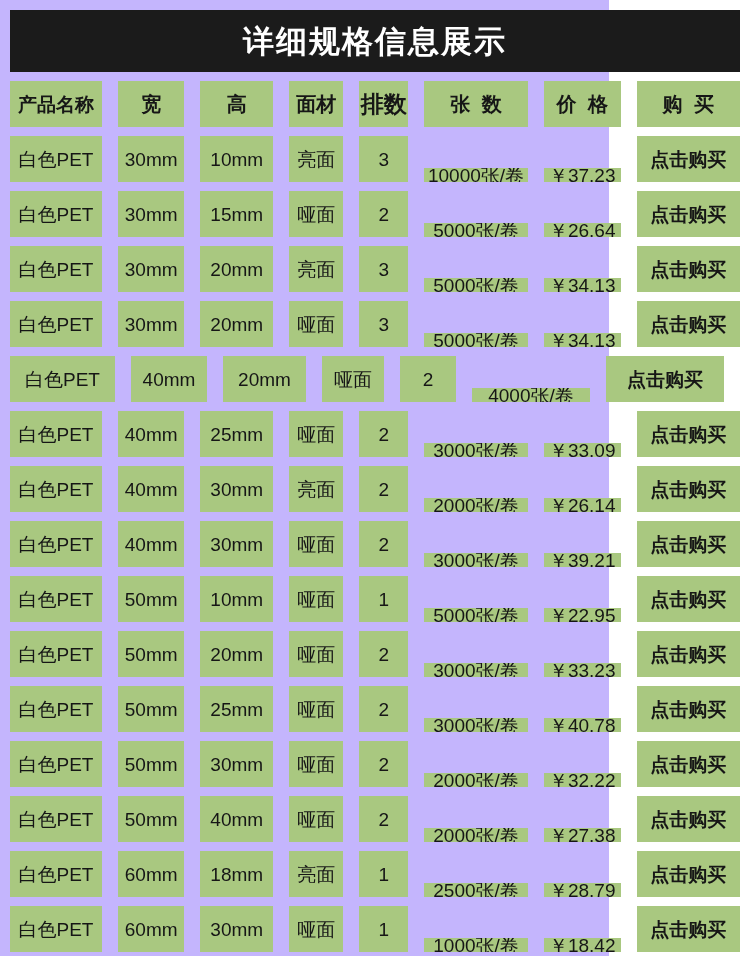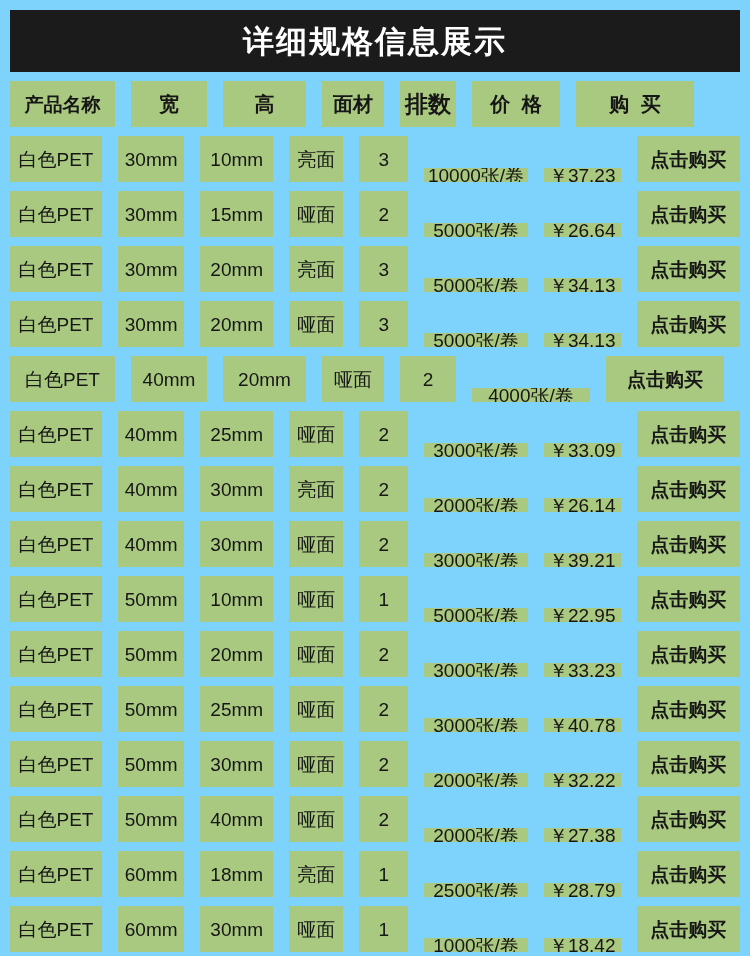--- a/index.html
+++ b/index.html
@@ -9,23 +9,23 @@
     background: #ffffff;
   }
   body {
     width: 750px;
     height: 956px;
     overflow: hidden;
     font-family: "Liberation Sans", "DejaVu Sans", sans-serif;
   }
   .page {
     position: relative;
-    width: 750px;
+    width: 609px;
     height: 956px;
-    background: #7dd3fc;
+    background: #c4b5fd;
     box-sizing: border-box;
     padding: 10px 10px 0 10px;
   }
   
   .title-bar {
     width: 730px;
     height: 62px;
     background: #1b1b1b;
     display: flex;
     align-items: center;
@@ -104,20 +104,21 @@
     <span class="title-text">详细规格信息展示</span>
   </div>
 
   <div class="spec-table">
     <div class="spec-row head-row" id="header-row">
         <div class="cell c0">产品名称</div>
         <div class="cell c1">宽</div>
         <div class="cell c2">高</div>
         <div class="cell c3">面材</div>
         <div class="cell c4">排数</div>
+        <div class="cell c5">张 数</div>
         <div class="cell c6">价 格</div>
         <div class="cell c7">购 买</div>
       </div>
     <div id="body-rows" style="display:contents"><div class="spec-row">
           <div class="cell c0">白色PET</div>
           <div class="cell c1">30mm</div>
           <div class="cell c2">10mm</div>
           <div class="cell c3">亮面</div>
           <div class="cell c4">3</div>
           <div class="cell c5 count">10000张/卷</div>

